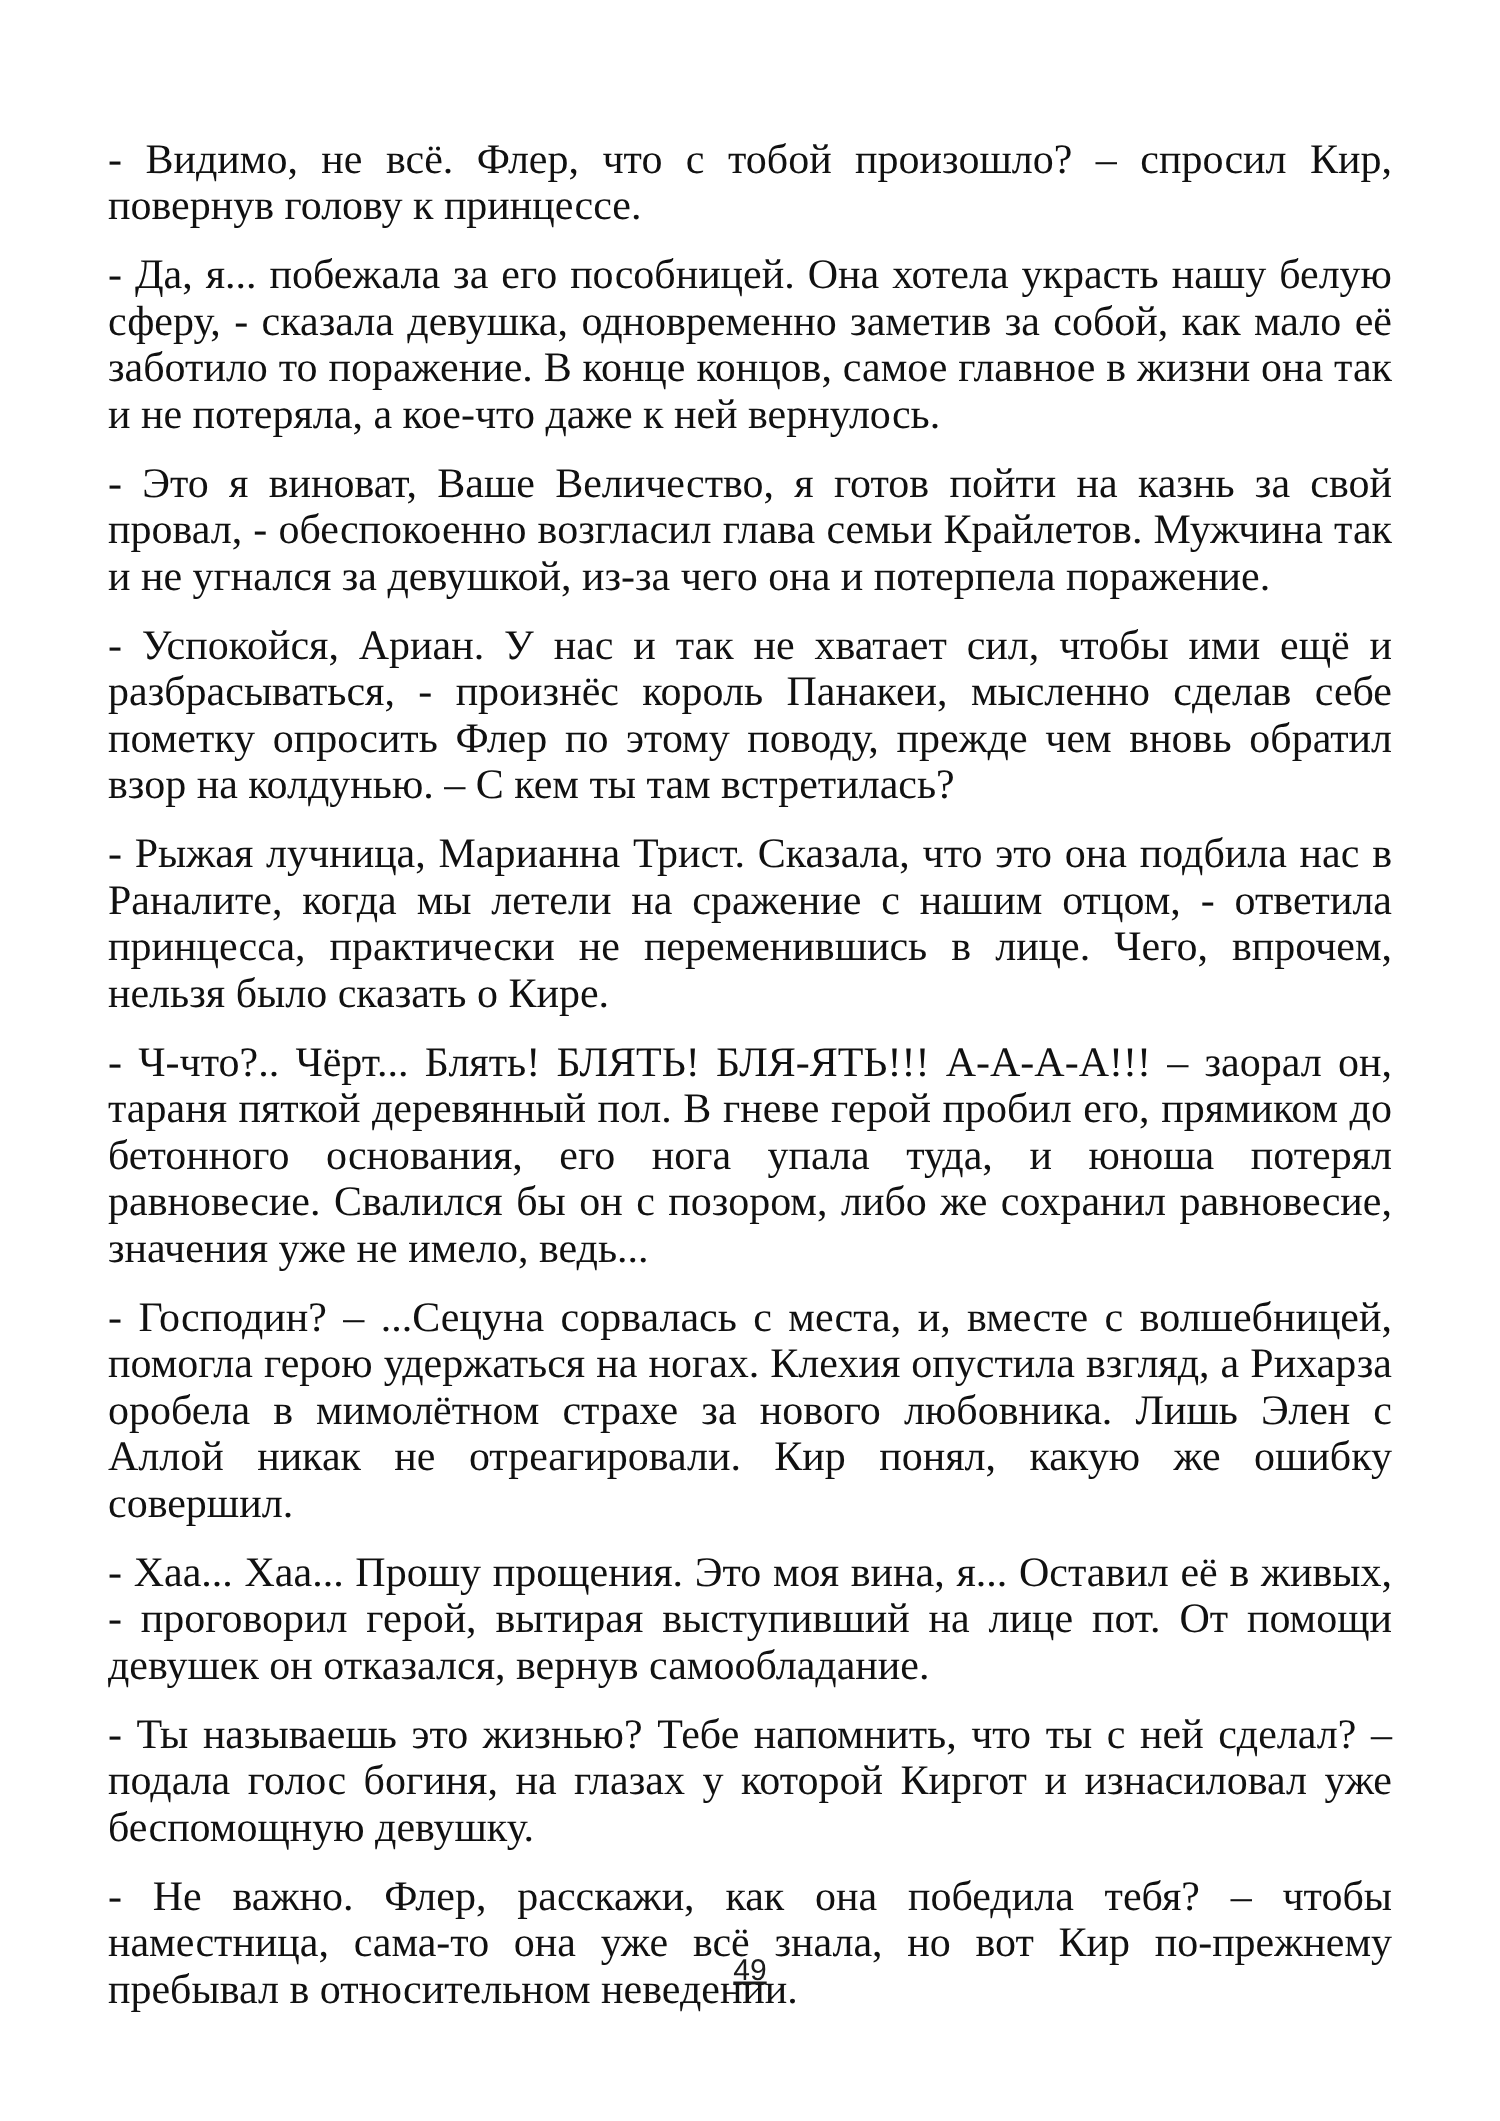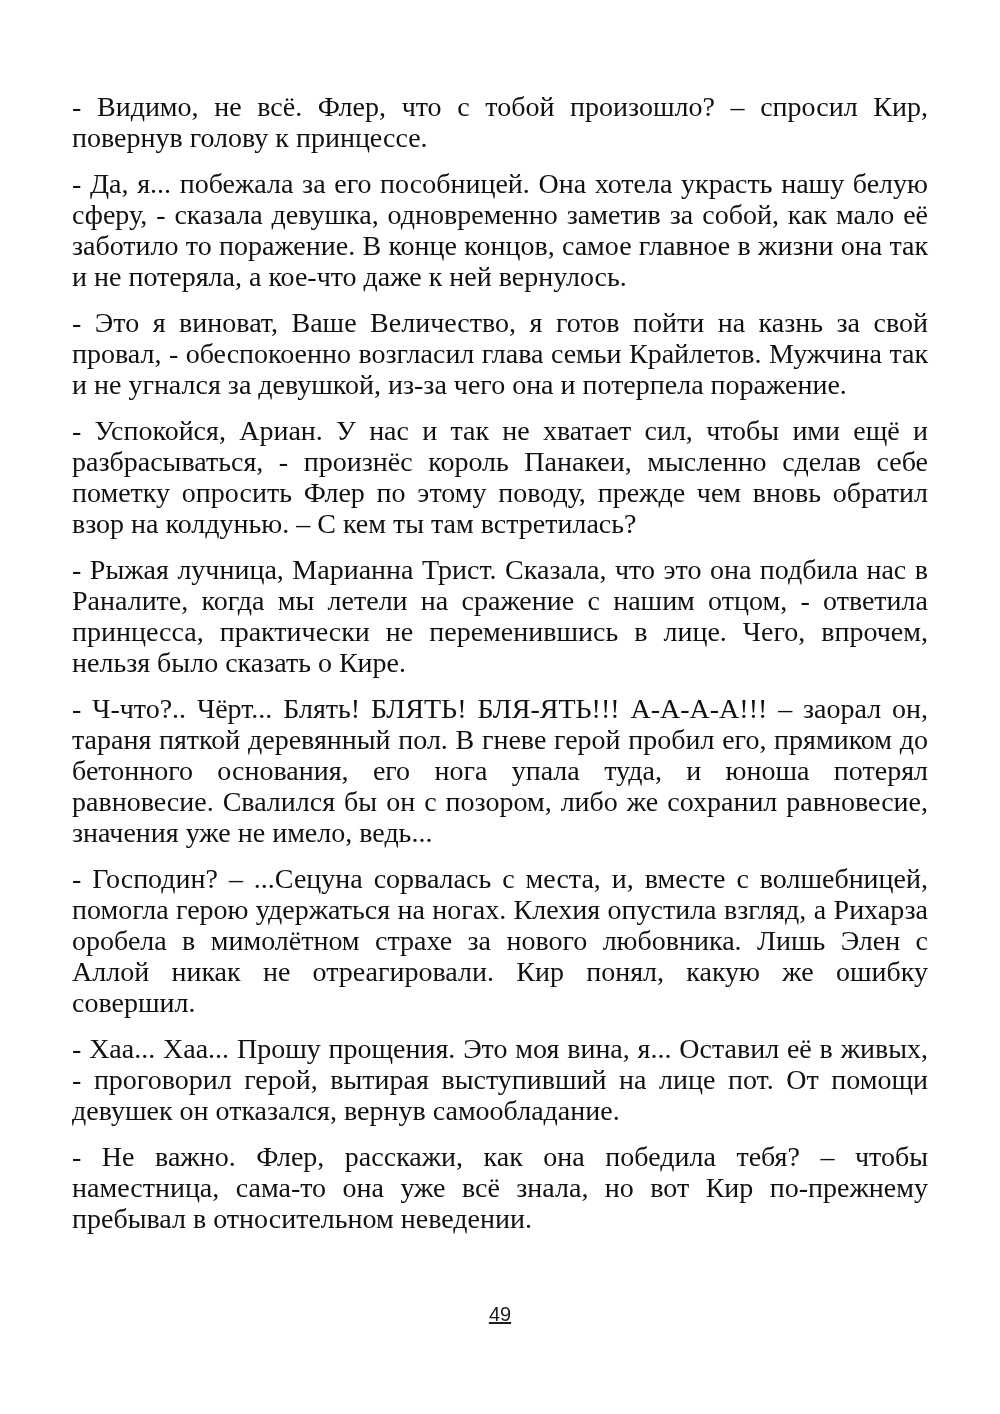--- a/index.html
+++ b/index.html
@@ -51,16 +51,17 @@
 <div class="page">
   <div class="content">
     <p>- Видимо, не всё. Флер, что с тобой произошло? – спросил Кир, повернув голову к принцессе.</p>
     <p>- Да, я... побежала за его пособницей. Она хотела украсть нашу белую сферу, - сказала девушка, одновременно заметив за собой, как мало её заботило то поражение. В конце концов, самое главное в жизни она так и не потеряла, а кое-что даже к ней вернулось.</p>
     <p>- Это я виноват, Ваше Величество, я готов пойти на казнь за свой провал, - обеспокоенно возгласил глава семьи Крайлетов. Мужчина так и не угнался за девушкой, из-за чего она и потерпела поражение.</p>
     <p>- Успокойся, Ариан. У нас и так не хватает сил, чтобы ими ещё и разбрасываться, - произнёс король Панакеи, мысленно сделав себе пометку опросить Флер по этому поводу, прежде чем вновь обратил взор на колдунью. – С кем ты там встретилась?</p>
     <p>- Рыжая лучница, Марианна Трист. Сказала, что это она подбила нас в Раналите, когда мы летели на сражение с нашим отцом, - ответила принцесса, практически не переменившись в лице. Чего, впрочем, нельзя было сказать о Кире.</p>
     <p>- Ч-что?.. Чёрт... Блять! БЛЯТЬ! БЛЯ-ЯТЬ!!! А-А-А-А!!! – заорал он, тараня пяткой деревянный пол. В гневе герой пробил его, прямиком до бетонного основания, его нога упала туда, и юноша потерял равновесие. Свалился бы он с позором, либо же сохранил равновесие, значения уже не имело, ведь...</p>
     <p>- Господин? – ...Сецуна сорвалась с места, и, вместе с волшебницей, помогла герою удержаться на ногах. Клехия опустила взгляд, а Рихарза оробела в мимолётном страхе за нового любовника. Лишь Элен с Аллой никак не отреагировали. Кир понял, какую же ошибку совершил.</p>
     <p>- Хаа... Хаа... Прошу прощения. Это моя вина, я... Оставил её в живых, - проговорил герой, вытирая выступивший на лице пот. От помощи девушек он отказался, вернув самообладание.</p>
+    <p>- Ты называешь это жизнью? Тебе напомнить, что ты с ней сделал? – подала голос богиня, на глазах у которой Киргот и изнасиловал уже беспомощную девушку.</p>
     <p>- Не важно. Флер, расскажи, как она победила тебя? – чтобы наместница, сама-то она уже всё знала, но вот Кир по-прежнему пребывал в относительном неведении.</p>
   </div>
   <div class="page-number">49</div>
 </div>
 
 </body></html>

